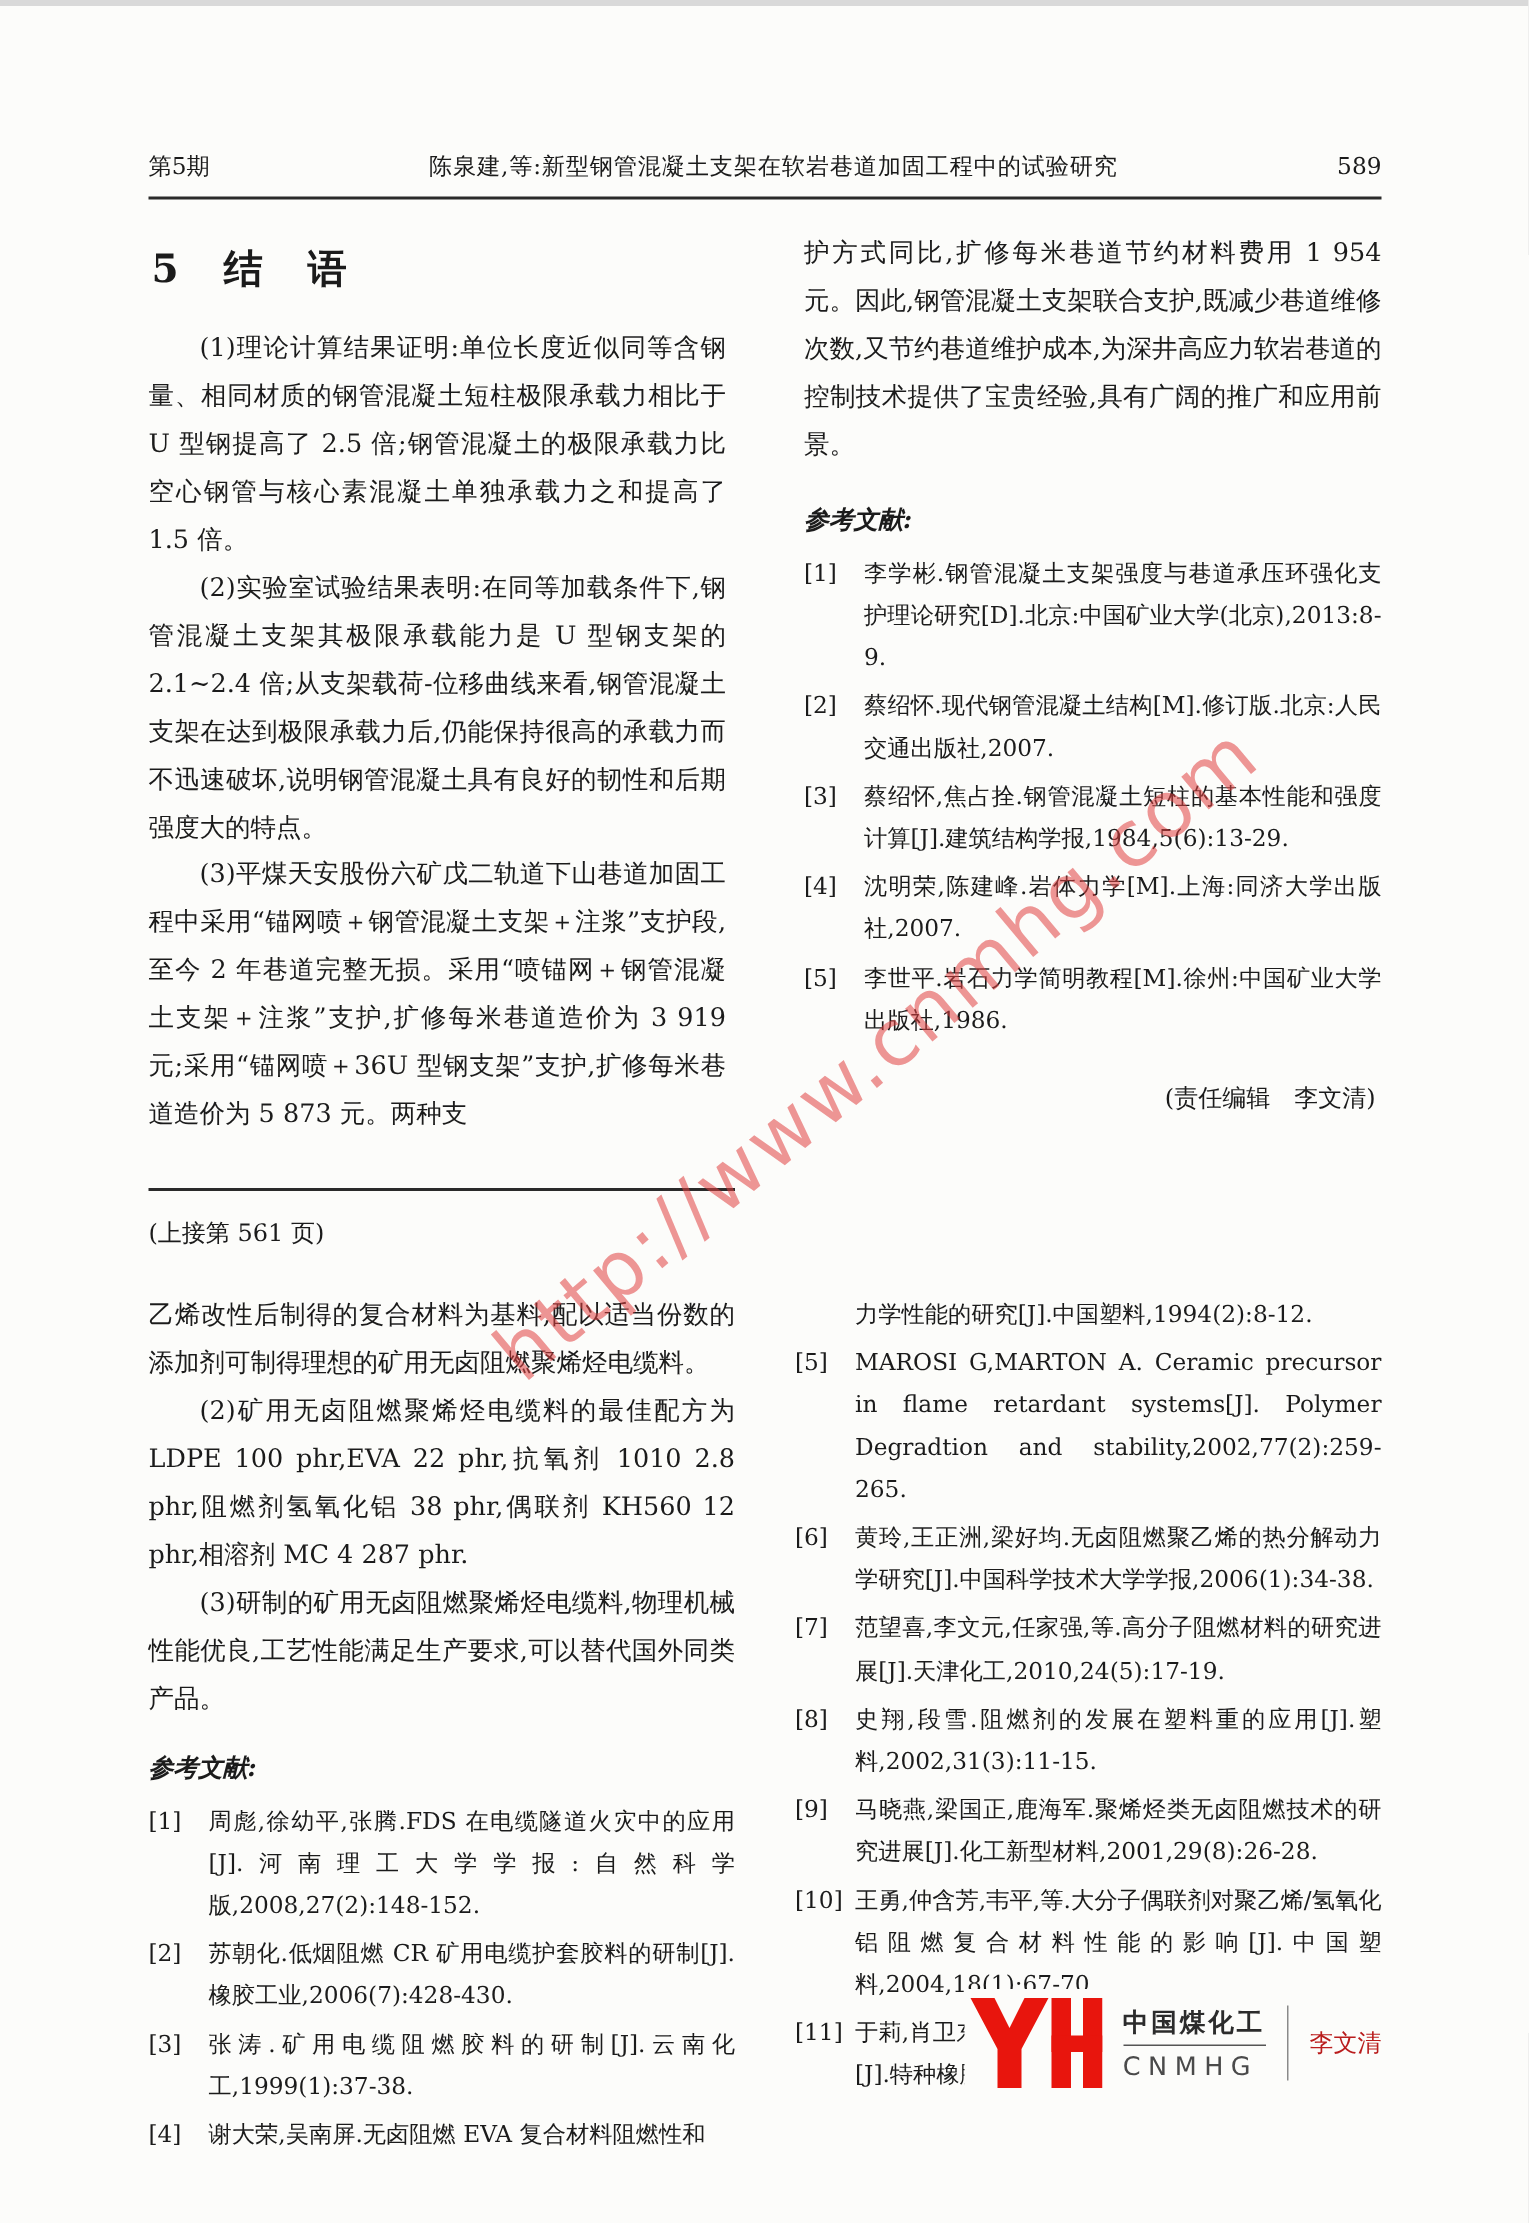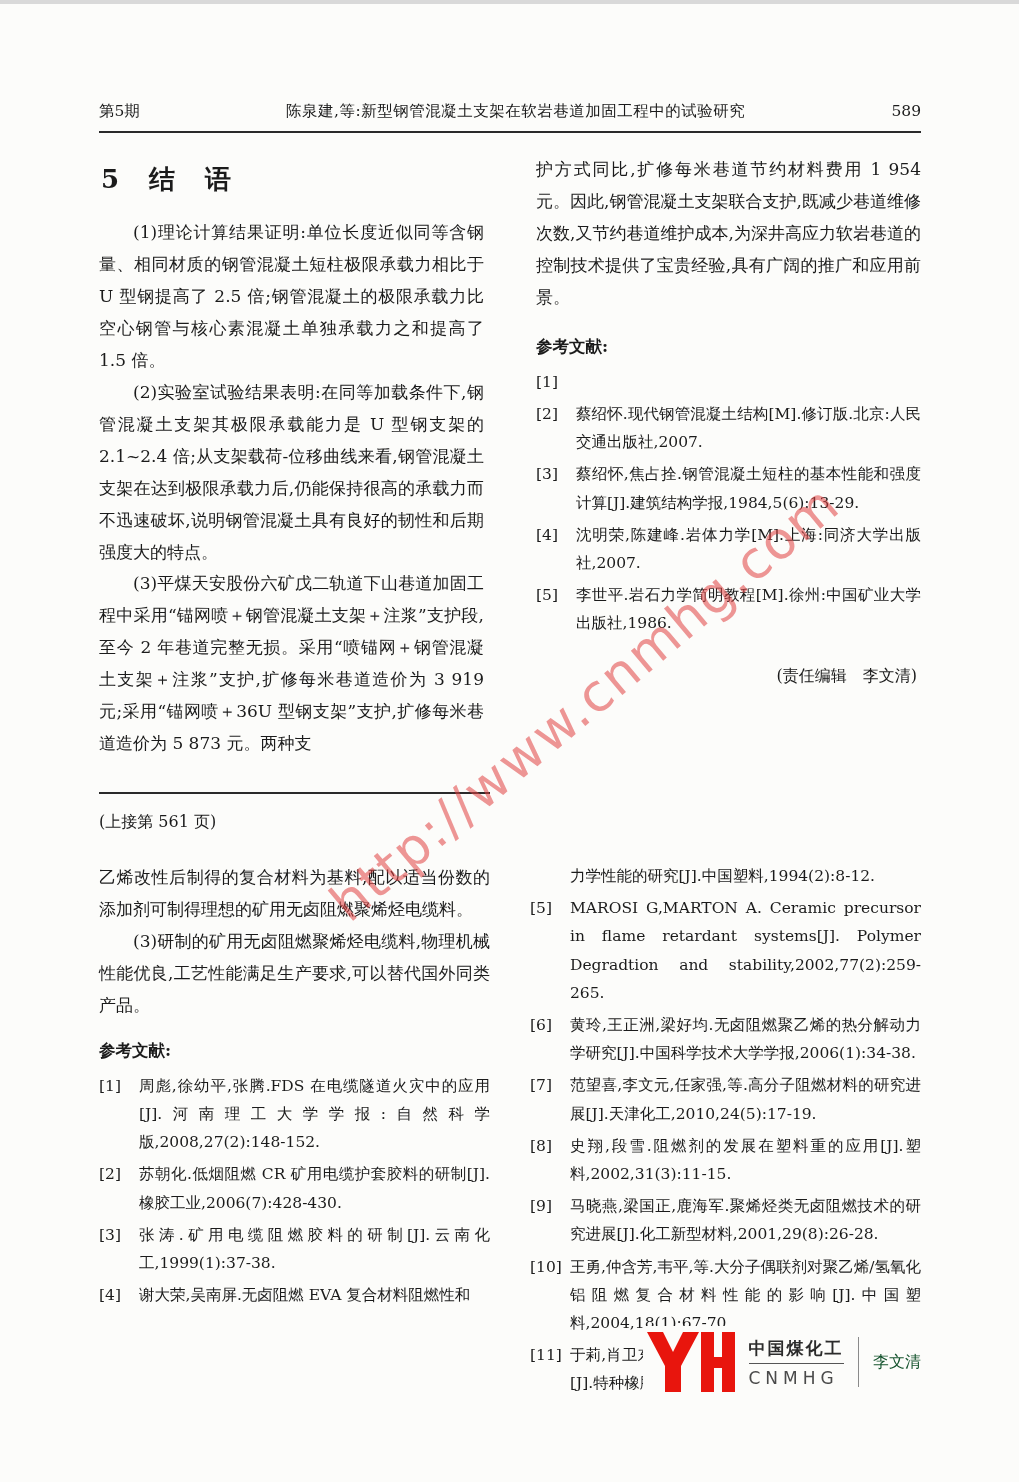--- a/index.html
+++ b/index.html
@@ -7,38 +7,38 @@
   .page{position:relative;width:1019px;height:1482px;margin:4px auto;background:#fcfcfa;color:#1b1b1b;overflow:hidden;}
   .header{position:absolute;top:97px;left:99px;width:822px;display:flex;justify-content:space-between;align-items:baseline;font-size:15.5px;}
   .header .running-title{letter-spacing:0.5px;text-align:center;}
   .rule{position:absolute;top:127px;left:99px;width:822px;height:2px;background:#2a2a2a;}
   .sec1{position:absolute;top:150px;left:99px;width:822px;display:flex;gap:52px;}
   .sec2{position:absolute;top:858px;left:99px;width:822px;display:flex;gap:40px;}
   .col{width:391px;}
   .sec-heading{font-size:26px;font-weight:bold;margin:8px 0 20px 2px;letter-spacing:2px;}
   .para{font-size:17px;line-height:1.88;text-align:justify;text-indent:2em;margin:0;}
   .para.noindent{text-indent:0;}
-  .refs-heading{font-size:16.5px;font-weight:bold;margin:18px 0 10px 0;}
+  .refs-heading{font-size:16.5px;font-weight:bold;margin:18px 0 10px 0;font-style:italic;}
   .refs-heading.first{margin-top:22px;}
   .ref{display:flex;font-size:15.5px;line-height:1.82;margin-bottom:4px;}
   .ref-num{flex:0 0 40px;}
   .ref-text{flex:1;text-align:justify;}
   .editor-note{font-size:16px;text-align:right;margin-top:28px;padding-right:4px;}
   .cont{position:absolute;top:788px;left:99px;width:391px;}
   .cont-rule{height:1.5px;background:#2a2a2a;width:391px;}
   .cont-note{font-size:16px;margin-top:18px;}
   .ref-lead{font-size:15.5px;line-height:1.82;margin:0 0 4px 40px;text-align:justify;}
   .watermark{position:absolute;left:338px;top:876px;transform-origin:0 50%;transform:rotate(-40deg);font-size:52px;letter-spacing:2px;white-space:nowrap;color:rgba(224,64,64,0.55);font-family:"DejaVu Sans","Liberation Sans",sans-serif;pointer-events:none;z-index:5;}
   .logo-area{position:absolute;top:1322px;right:96px;display:flex;align-items:center;gap:14px;background:#fcfcfa;padding:4px 2px;z-index:6;}
   .logo-mark{display:block;}
   .logo-names{display:flex;flex-direction:column;}
   .logo-cn{font-size:17px;font-weight:bold;color:#2b2b2b;font-family:"DejaVu Sans","Liberation Sans",sans-serif;border-bottom:1.5px solid #555;padding-bottom:3px;letter-spacing:2px;}
   .logo-en{font-size:17px;letter-spacing:5px;color:#4a4a4a;font-family:"DejaVu Sans","Liberation Sans",sans-serif;margin-top:4px;}
   .logo-divider{width:1.5px;height:50px;background:#8a8a8a;}
-  .logo-editor{font-size:16px;color:#14532d;}
+  .logo-editor{font-size:16px;color:#b91c1c;}
 </style>
 </head>
 <body>
 
 <div class="page">
 
   <div class="header">
     <span>第5期</span>
     <span class="running-title">陈泉建,等:新型钢管混凝土支架在软岩巷道加固工程中的试验研究</span>
     <span>589</span>
@@ -50,20 +50,21 @@
       <div class="sec-heading">5　结　语</div>
       <p class="para">(1)理论计算结果证明:单位长度近似同等含钢量、相同材质的钢管混凝土短柱极限承载力相比于 U 型钢提高了 2.5 倍;钢管混凝土的极限承载力比空心钢管与核心素混凝土单独承载力之和提高了 1.5 倍。</p>
       <p class="para">(2)实验室试验结果表明:在同等加载条件下,钢管混凝土支架其极限承载能力是 U 型钢支架的 2.1~2.4 倍;从支架载荷-位移曲线来看,钢管混凝土支架在达到极限承载力后,仍能保持很高的承载力而不迅速破坏,说明钢管混凝土具有良好的韧性和后期强度大的特点。</p>
       <p class="para">(3)平煤天安股份六矿戊二轨道下山巷道加固工程中采用“锚网喷＋钢管混凝土支架＋注浆”支护段,至今 2 年巷道完整无损。采用“喷锚网＋钢管混凝土支架＋注浆”支护,扩修每米巷道造价为 3 919 元;采用“锚网喷＋36U 型钢支架”支护,扩修每米巷道造价为 5 873 元。两种支</p>
     </div>
     <div class="col">
       <p class="para noindent">护方式同比,扩修每米巷道节约材料费用 1 954 元。因此,钢管混凝土支架联合支护,既减少巷道维修次数,又节约巷道维护成本,为深井高应力软岩巷道的控制技术提供了宝贵经验,具有广阔的推广和应用前景。</p>
       <div class="refs-heading first">参考文献:</div>
       <div class="ref">
         <span class="ref-num">[1]</span>
+        <div class="ref-text">李学彬.钢管混凝土支架强度与巷道承压环强化支护理论研究[D].北京:中国矿业大学(北京),2013:8-9.</div>
       </div>
       <div class="ref">
         <span class="ref-num">[2]</span>
         <div class="ref-text">蔡绍怀.现代钢管混凝土结构[M].修订版.北京:人民交通出版社,2007.</div>
       </div>
       <div class="ref">
         <span class="ref-num">[3]</span>
         <div class="ref-text">蔡绍怀,焦占拴.钢管混凝土短柱的基本性能和强度计算[J].建筑结构学报,1984,5(6):13-29.</div>
       </div>
       <div class="ref">
@@ -79,20 +80,21 @@
   </div>
 
   <div class="cont">
     <div class="cont-rule"></div>
     <div class="cont-note">(上接第 561 页)</div>
   </div>
 
   <div class="sec2">
     <div class="col">
       <p class="para noindent">乙烯改性后制得的复合材料为基料,配以适当份数的添加剂可制得理想的矿用无卤阻燃聚烯烃电缆料。</p>
+      <p class="para">(2)矿用无卤阻燃聚烯烃电缆料的最佳配方为 LDPE 100 phr,EVA 22 phr,抗氧剂 1010 2.8 phr,阻燃剂氢氧化铝 38 phr,偶联剂 KH560 12 phr,相溶剂 MC 4 287 phr.</p>
       <p class="para">(3)研制的矿用无卤阻燃聚烯烃电缆料,物理机械性能优良,工艺性能满足生产要求,可以替代国外同类产品。</p>
       <div class="refs-heading">参考文献:</div>
       <div class="ref">
         <span class="ref-num">[1]</span>
         <div class="ref-text">周彪,徐幼平,张腾.FDS 在电缆隧道火灾中的应用[J].河南理工大学学报:自然科学版,2008,27(2):148-152.</div>
       </div>
       <div class="ref">
         <span class="ref-num">[2]</span>
         <div class="ref-text">苏朝化.低烟阻燃 CR 矿用电缆护套胶料的研制[J].橡胶工业,2006(7):428-430.</div>
       </div>

